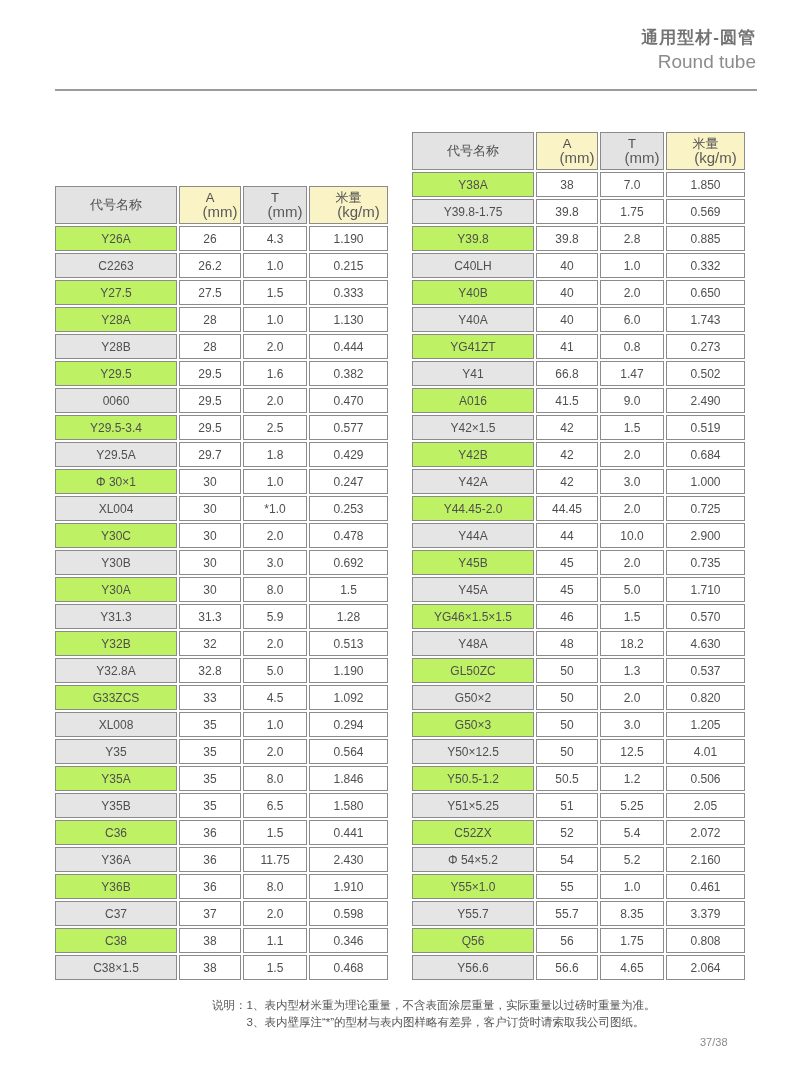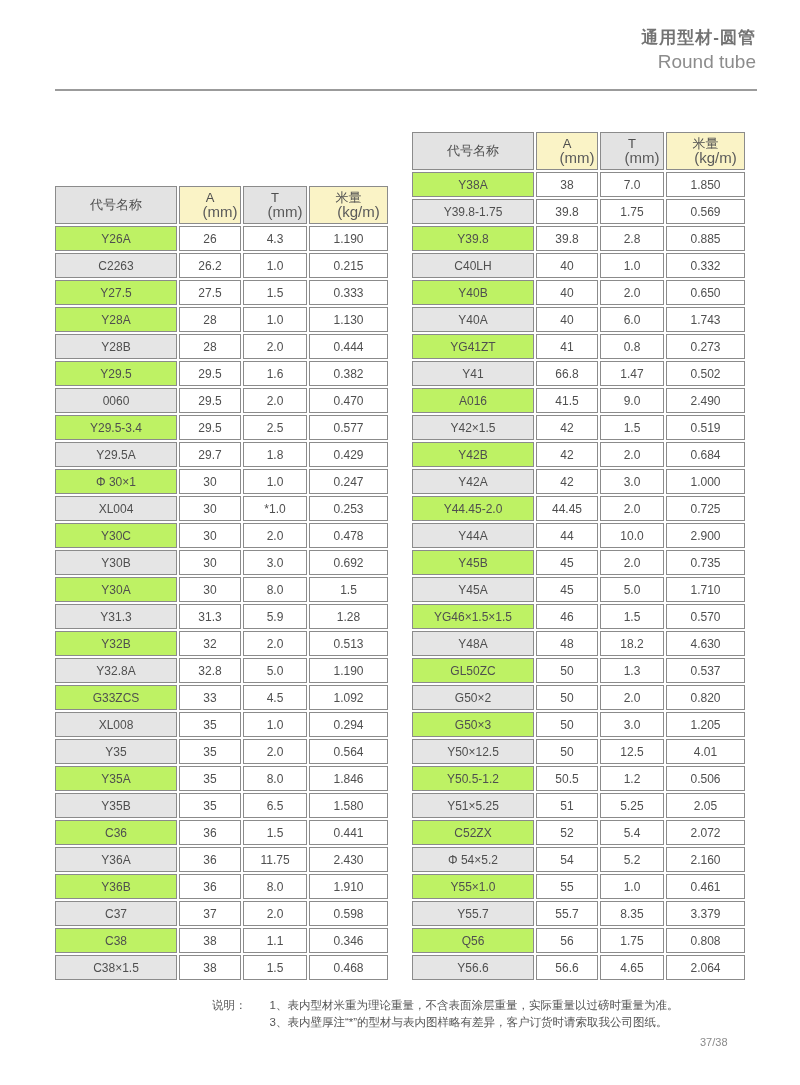--- a/index.html
+++ b/index.html
@@ -25,21 +25,21 @@
   .col-m { width:79px; }
   .hg { background:#e3e3e3; }
   .hy { background:#faf3c6; }
   .unit { font-size:15px; color:#5a5a5a;padding-left:20px; }
   td.name-yellow { background:#bef264; }
   td.name-gray { background:#e5e5e5; }
 
   
   .notes { position:absolute; top:997px; left:212px; display:flex; font-size:11.5px;
            color:#555555; line-height:17px; }
-  .note-items div { white-space:nowrap;margin-left:23px; }
+  .note-items div { white-space:nowrap; }
 
   
   .page-number { position:absolute; top:1036px; left:700px; font-size:11px; color:#8a8a8a; }
 </style>
 </head>
 <body>
 
 <div class="page">
 
   <div class="header-block">

